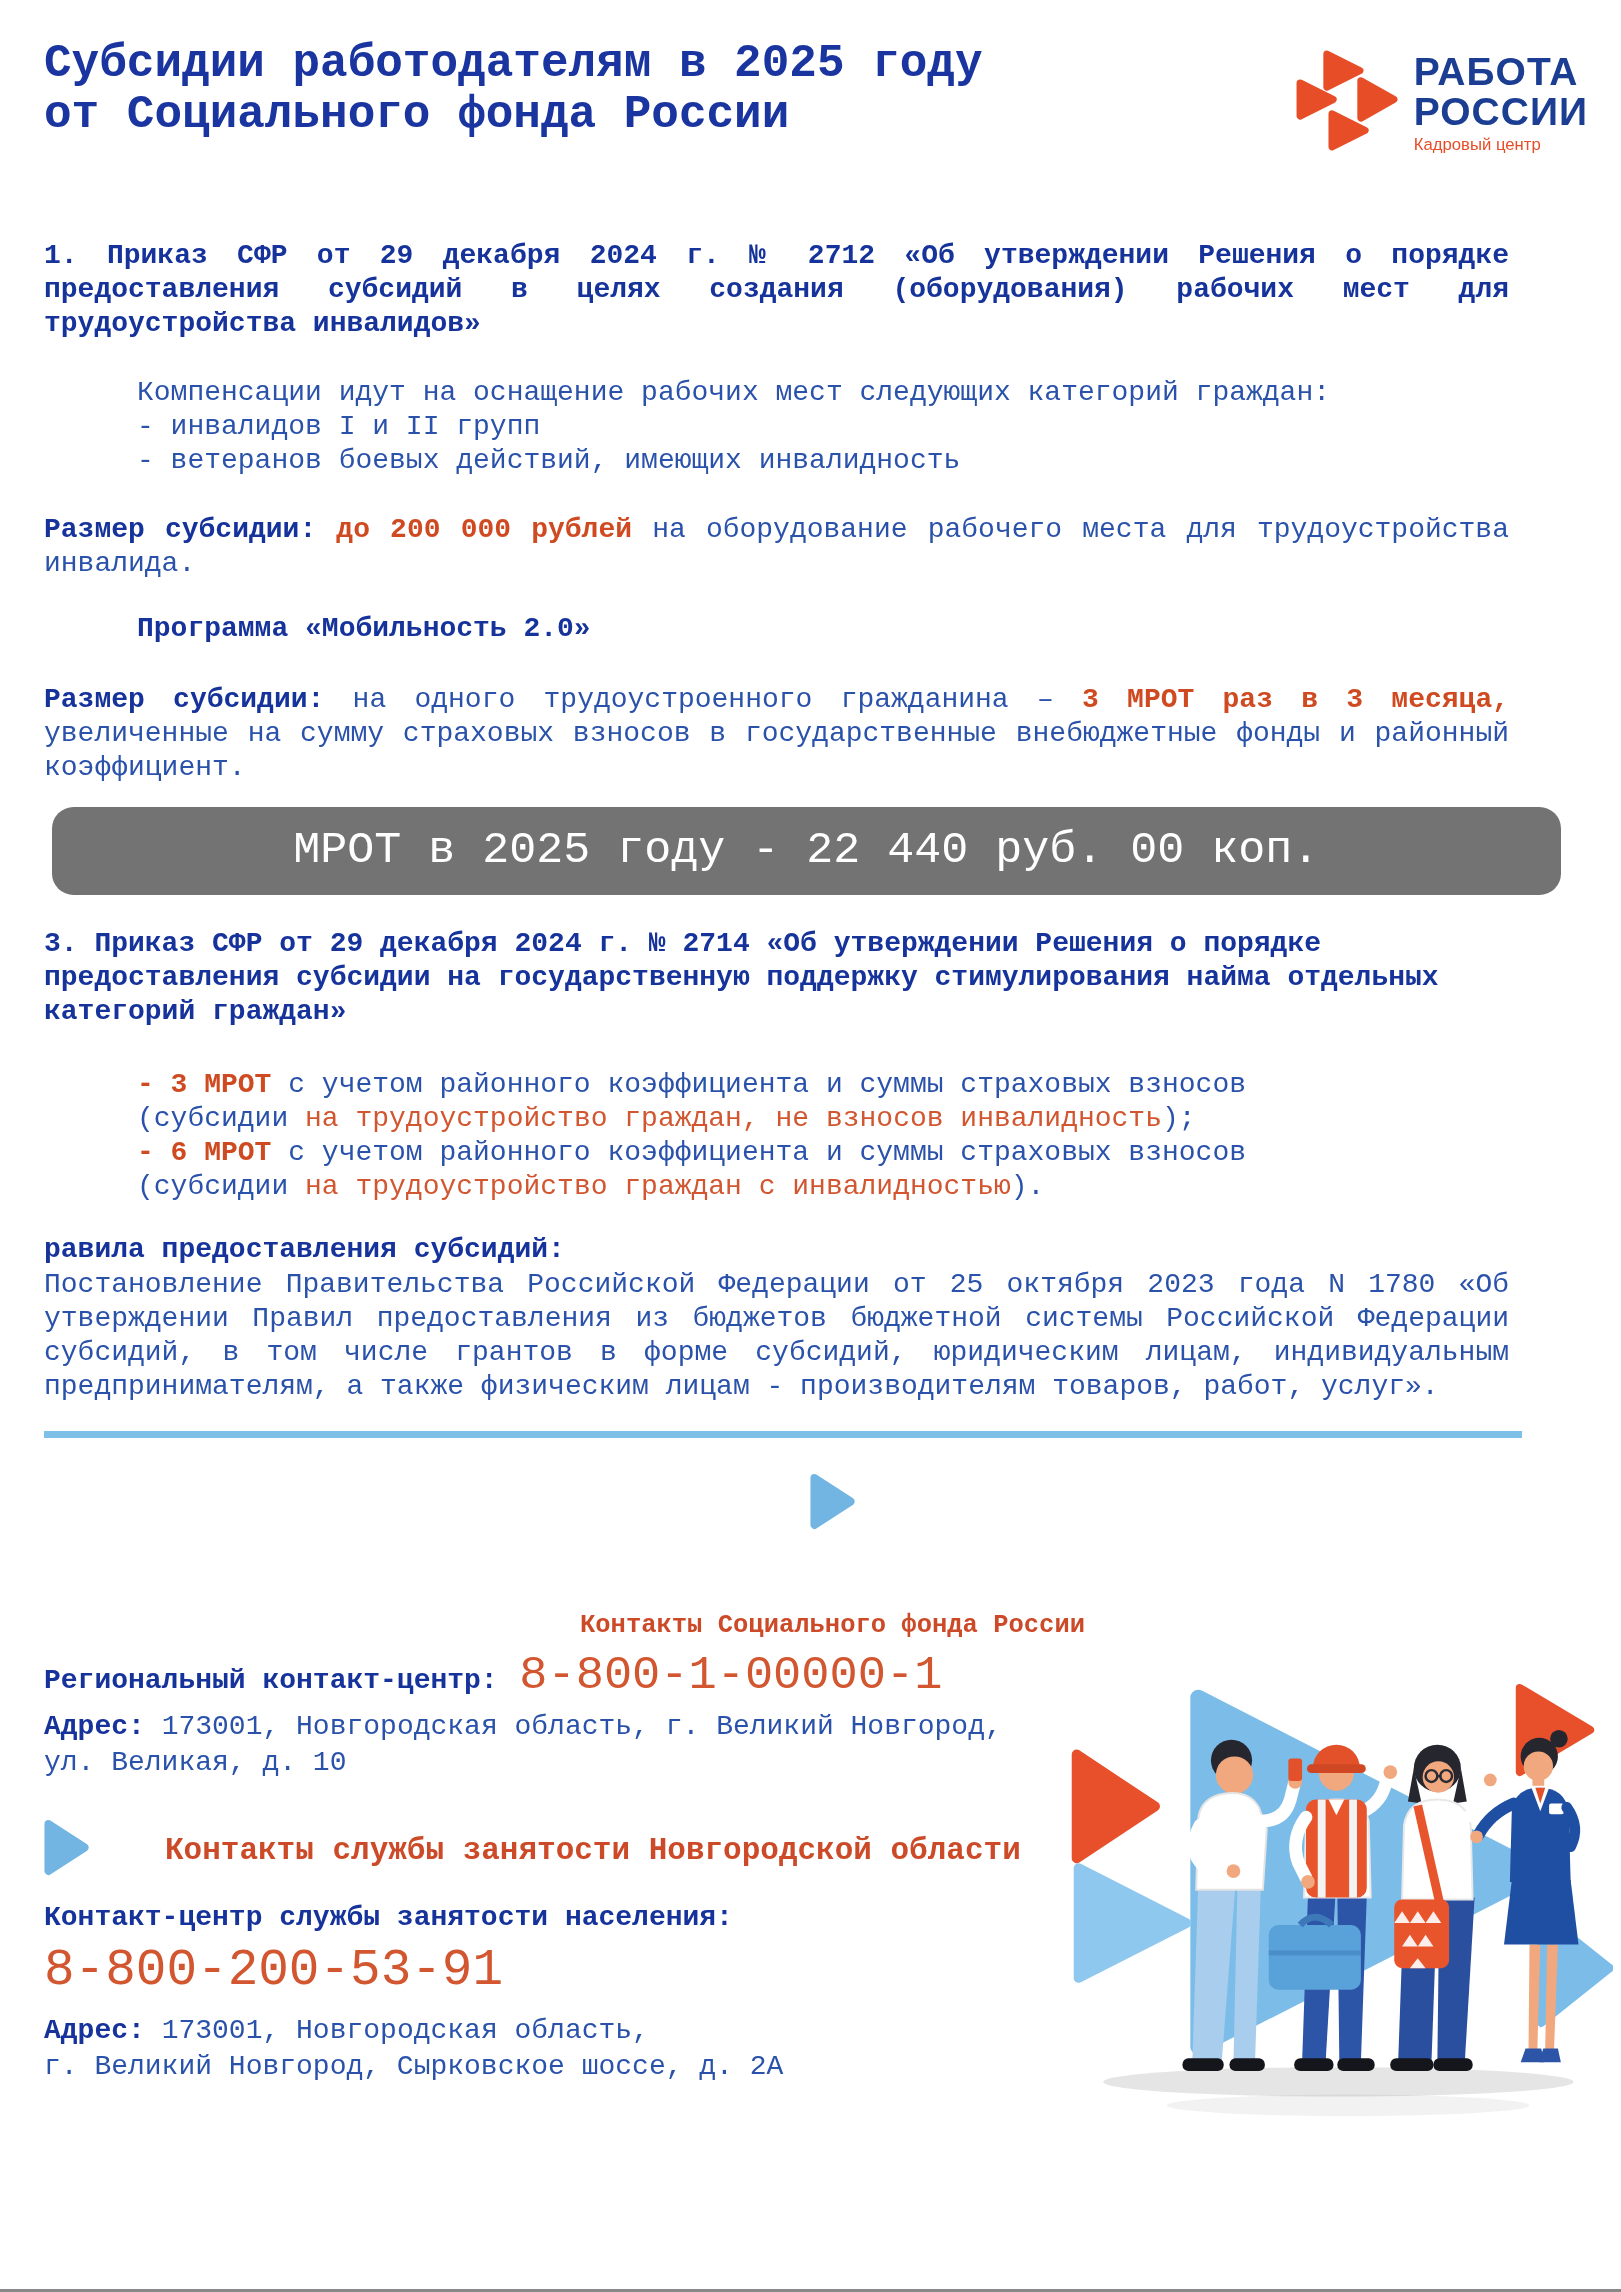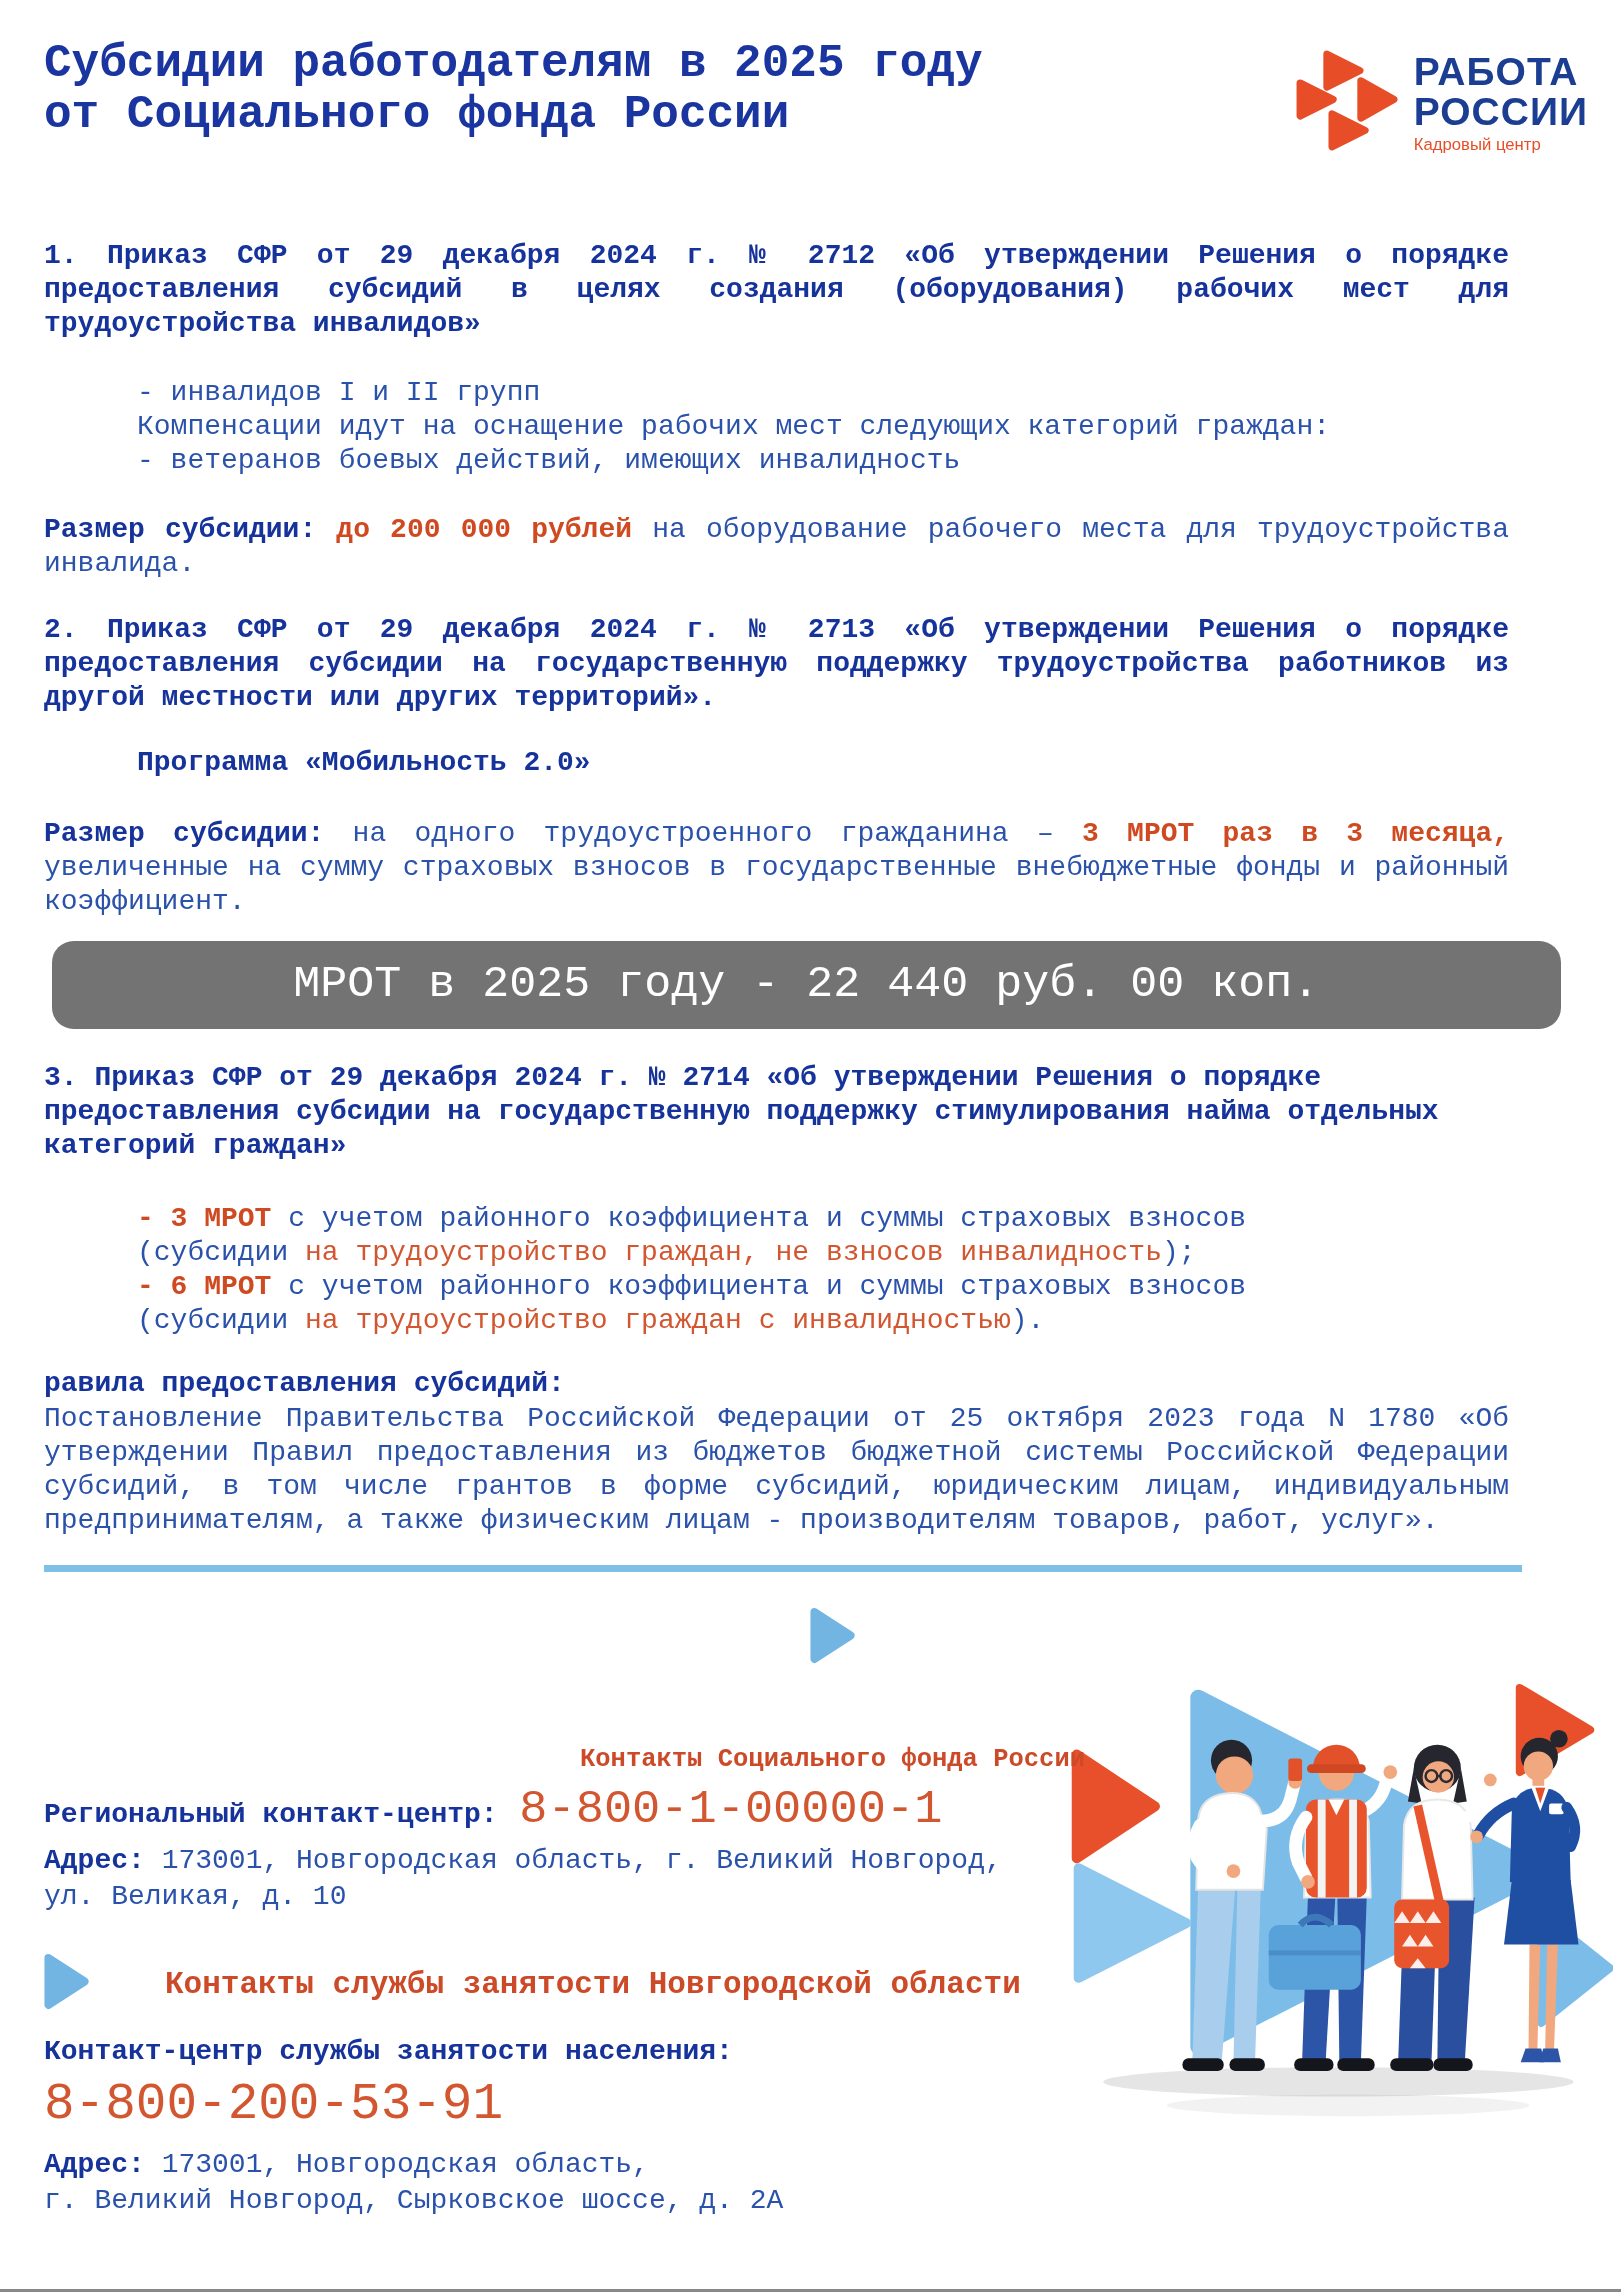--- a/index.html
+++ b/index.html
@@ -92,26 +92,25 @@
     <span class="logo-text">
       <span class="logo-brand">РАБОТА</span>
       <span class="logo-brand">РОССИИ</span>
       <span class="logo-sub">Кадровый центр</span>
     </span>
   </div>
 
   <div class="content">
       <div class="para justify" style="margin-top: 98px;"><span class="seg-blue-bold">1. Приказ СФР от 29 декабря 2024 г. № 2712 «Об утверждении Решения о порядке предоставления субсидий в целях создания (оборудования) рабочих мест для трудоустройства инвалидов»</span></div>
       <div class="para indent" style="margin-top: 35px;">
+        <div class="line"><span class="seg-blue">Компенсации идут на оснащение рабочих мест следующих категорий граждан:</span></div>
         <div class="line"><span class="seg-blue">- инвалидов I и II групп</span></div>
-        <div class="line"><span class="seg-blue">Компенсации идут на оснащение рабочих мест следующих категорий граждан:</span></div>
         <div class="line"><span class="seg-blue">- ветеранов боевых действий, имеющих инвалидность</span></div>
       </div>
       <div class="para justify" style="margin-top: 35px;"><span class="seg-blue-bold">Размер субсидии: </span><span class="seg-orange-bold">до 200 000 рублей</span><span class="seg-blue"> на оборудование рабочего места для трудоустройства инвалида.</span></div>
-      <div class="para justify" style="margin-top: 32px;"><span class="seg-blue-bold">2. Приказ СФР от 29 декабря 2024 г. № 2713 «Об утверждении Решения о порядке предоставления субсидии на государственную поддержку трудоустройства работников из другой местности или других территорий».</span></div>
       <div class="para indent" style="margin-top: 31px;">
         <div class="line"><span class="seg-blue-bold">Программа «Мобильность 2.0»</span></div>
       </div>
       <div class="para justify" style="margin-top: 37px;"><span class="seg-blue-bold">Размер субсидии: </span><span class="seg-blue">на одного трудоустроенного гражданина – </span><span class="seg-orange-bold">3 МРОТ раз в 3 месяца,</span><span class="seg-blue"> увеличенные на сумму страховых взносов в государственные внебюджетные фонды и районный коэффициент.</span></div>
       <div class="banner" style="margin-top: 21.6px;">МРОТ в 2025 году - 22 440 руб. 00 коп.</div>
       <div class="para" style="margin-top: 32px;"><span class="seg-blue-bold">3. Приказ СФР от 29 декабря 2024 г. № 2714 «Об утверждении Решения о порядке предоставления субсидии на государственную поддержку стимулирования найма отдельных категорий граждан»</span></div>
       <div class="para indent" style="margin-top: 39px;">
         <div class="line"><span class="seg-orange-bold">- 3 МРОТ</span><span class="seg-blue"> с учетом районного коэффициента и суммы страховых взносов</span></div>
         <div class="line"><span class="seg-blue">(субсидии </span><span class="seg-orange">на трудоустройство граждан, не взносов инвалидность</span><span class="seg-blue">);</span></div>
         <div class="line"><span class="seg-orange-bold">- 6 МРОТ</span><span class="seg-blue"> с учетом районного коэффициента и суммы страховых взносов</span></div>

